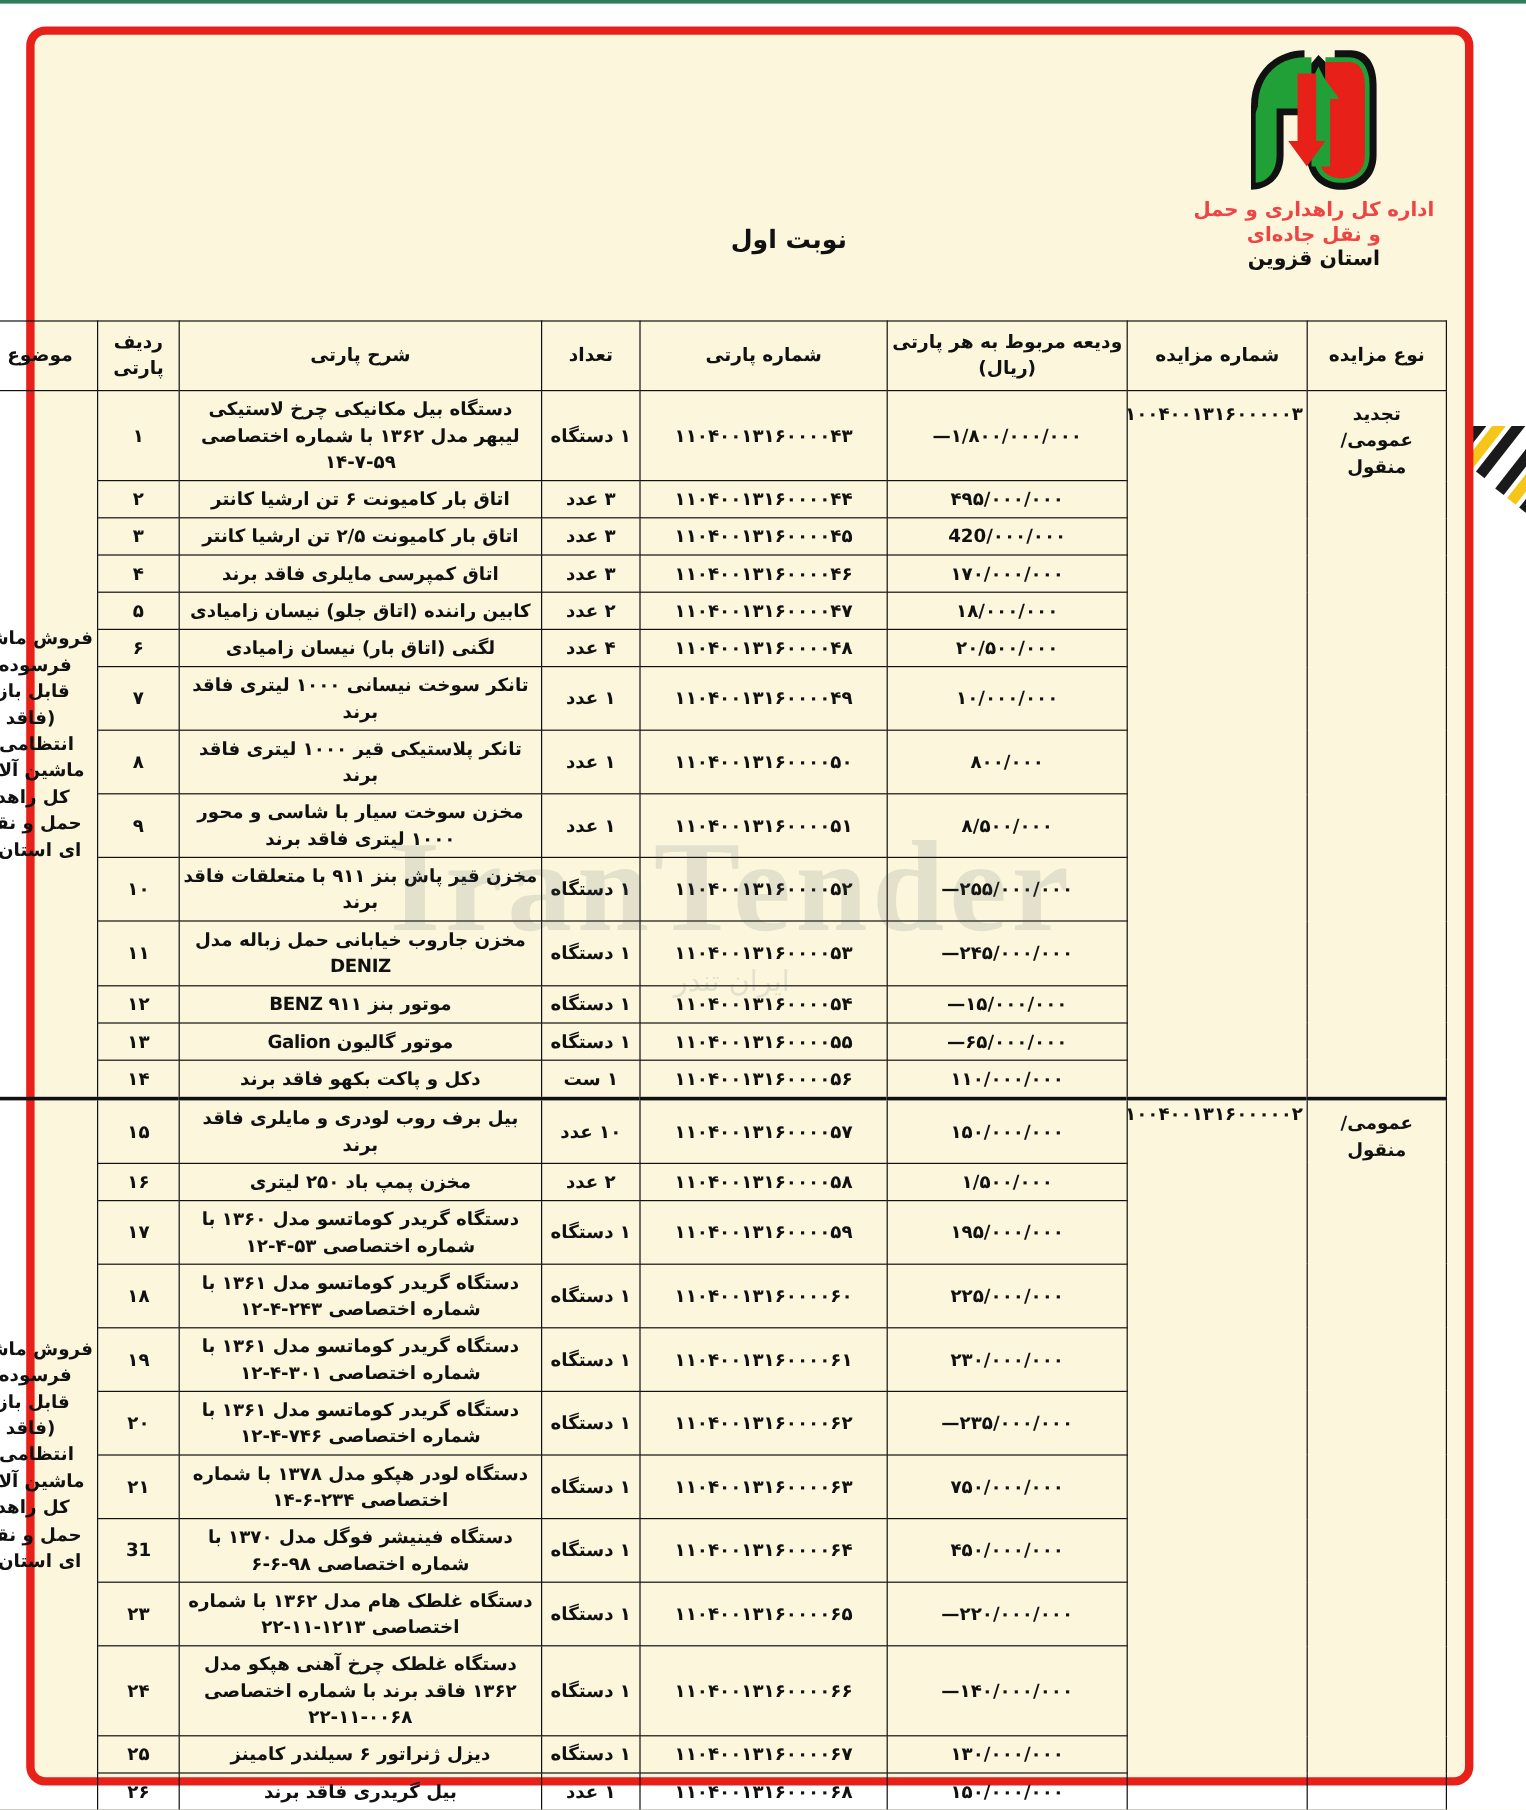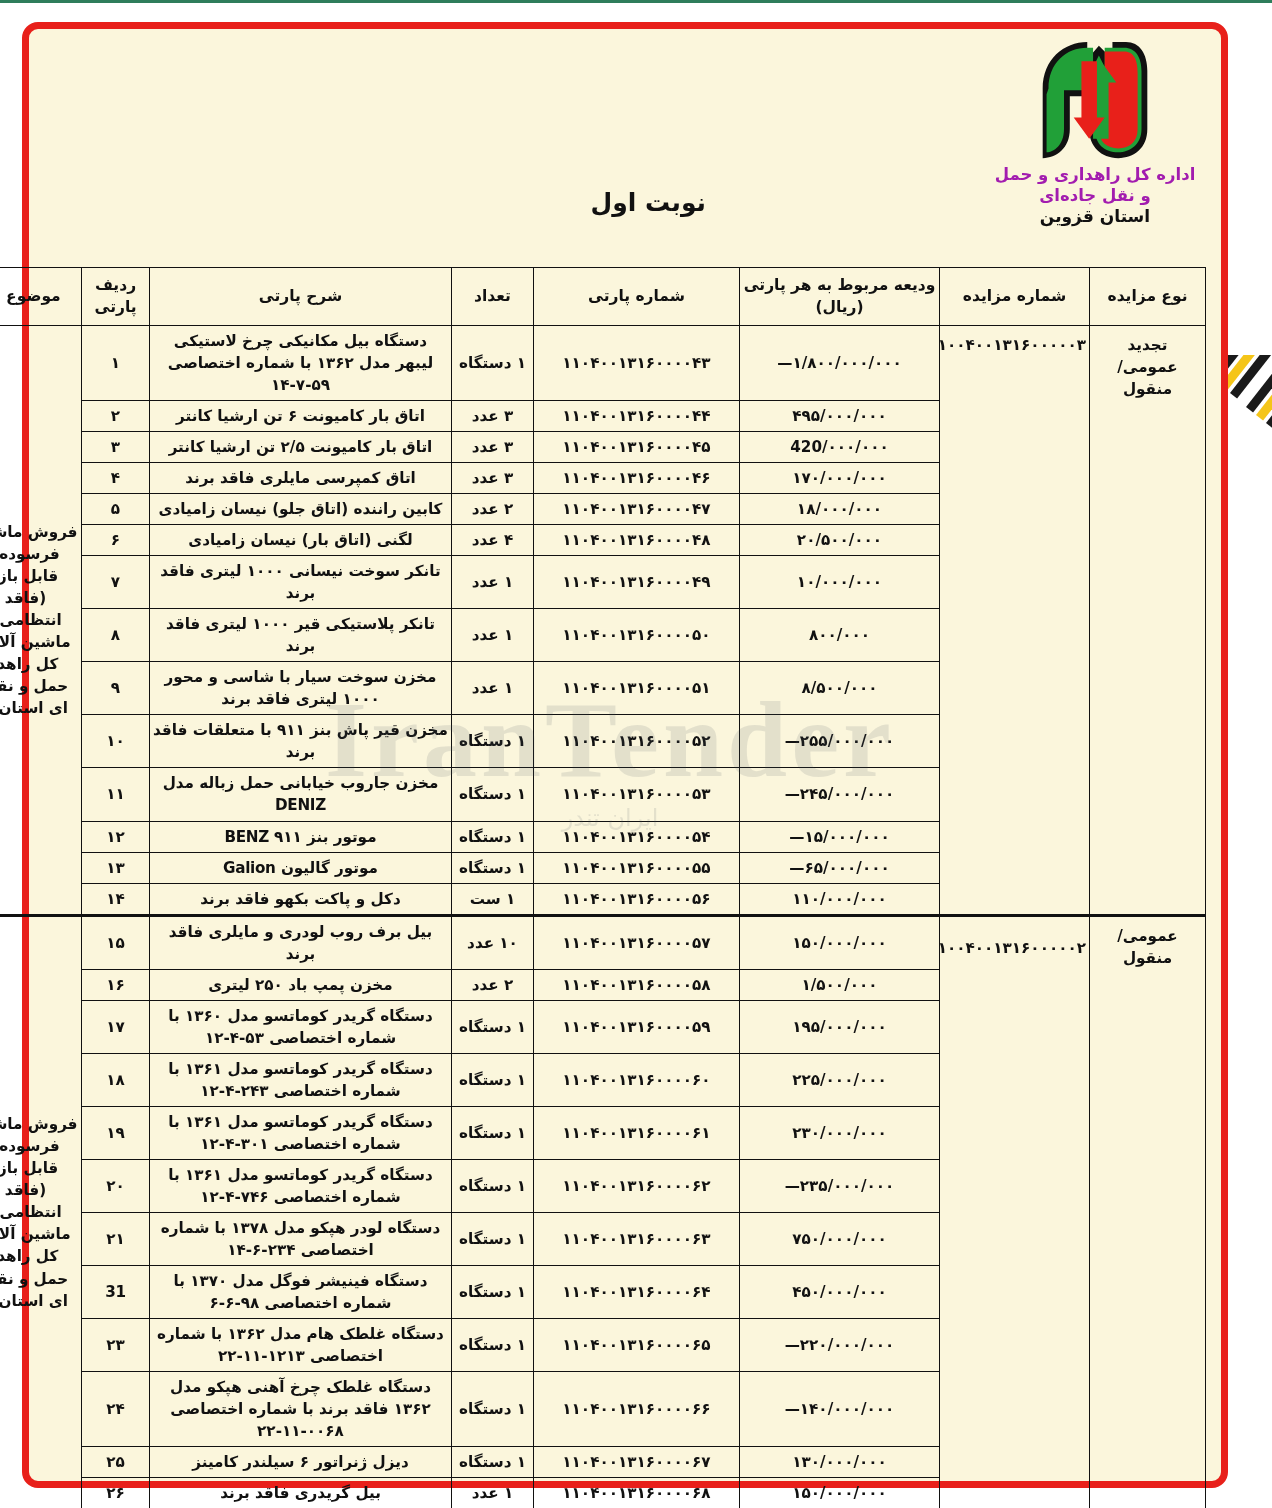--- a/index.html
+++ b/index.html
@@ -40,36 +40,36 @@
     display:flex;flex-direction:column;align-items:center;justify-content:center;
     color:#4b5563;
   }
   .wm-main{font-size:108px;font-weight:bold;letter-spacing:4px;direction:ltr;font-family:"Liberation Serif",serif;}
   .wm-sub{font-size:24px;margin-top:2px;letter-spacing:8px;}
 
   
   .hdr{position:relative;height:205px;z-index:6;}
   .logo-wrap{position:absolute;right:6px;top:2px;width:210px;text-align:center;}
   .logo-mark{width:118px;height:124px;margin:0 auto;display:block;}
-  .org1{font-size:16.5px;font-weight:bold;color:#a21caf;margin-top:3px;line-height:1.25;letter-spacing:-.3px;}
+  .org1{font-size:16.5px;font-weight:bold;color:#ef4444;margin-top:3px;line-height:1.25;letter-spacing:-.3px;}
   .org2{font-size:17px;font-weight:bold;color:#111;line-height:1.25;}
 
   .bigtitle{
     position:absolute;right:232px;top:16px;width:700px;text-align:center;
     font-size:74px;font-weight:bold;color:#1146a8;
     font-family:"DejaVu Sans",sans-serif;
     letter-spacing:-1px;
     text-shadow:
       3px 0 0 #fff,-3px 0 0 #fff,0 3px 0 #fff,0 -3px 0 #fff,
       3px 3px 0 #fff,-3px -3px 0 #fff,3px -3px 0 #fff,-3px 3px 0 #fff,
       5px 5px 0 rgba(255,255,255,.9);
   }
   .nobat{
     position:absolute;right:500px;top:152px;
-    font-size:25px;font-weight:bold;color:#111;
+    font-size:21px;font-weight:bold;color:#111;
   }
   .intro{
     position:absolute;right:0px;top:182px;width:1160px;
     font-size:18.5px;font-weight:bold;color:#111;line-height:1.5;
     text-align:justify;letter-spacing:-.4px;
   }
 
   
   table.main{
     position:relative;z-index:6;
@@ -263,21 +263,21 @@
           <td class="num">۱۱۰/۰۰۰/۰۰۰</td>
           <td class="num">۱۱۰۴۰۰۱۳۱۶۰۰۰۰۵۶</td>
           <td>۱ ست</td>
           <td class="sharh">دکل و پاکت بکهو فاقد برند</td>
           <td class="num">۱۴</td>
         </tr>
         <tr>
           <td rowspan="12" class="bold-top" style="vertical-align: top; padding-top: 8px;">
             <div>عمومی/منقول</div>
           </td>
-          <td class="num bold-top" rowspan="12" style="vertical-align: top; padding-top: 20px;">۱۰۰۴۰۰۱۳۱۶۰۰۰۰۰۲</td>
+          <td class="num bold-top" rowspan="12" style="vertical-align: top; padding-top: 0;">۱۰۰۴۰۰۱۳۱۶۰۰۰۰۰۲</td>
           <td class="num bold-top">۱۵۰/۰۰۰/۰۰۰</td>
           <td class="num bold-top">۱۱۰۴۰۰۱۳۱۶۰۰۰۰۵۷</td>
           <td class="bold-top">۱۰ عدد</td>
           <td class="sharh bold-top">بیل برف روب لودری و مایلری فاقد برند</td>
           <td class="num bold-top">۱۵</td>
           <td rowspan="12" class="bold-top">فروش ماشین آلات فرسوده و غیر قابل بازسازی (فاقد پلاک انتظامی) اداره ماشین آلات اداره کل راهداری و حمل و نقل جاده ای استان قزوین</td>
         </tr>
         <tr>
           <td class="num">۱/۵۰۰/۰۰۰</td>
           <td class="num">۱۱۰۴۰۰۱۳۱۶۰۰۰۰۵۸</td>

